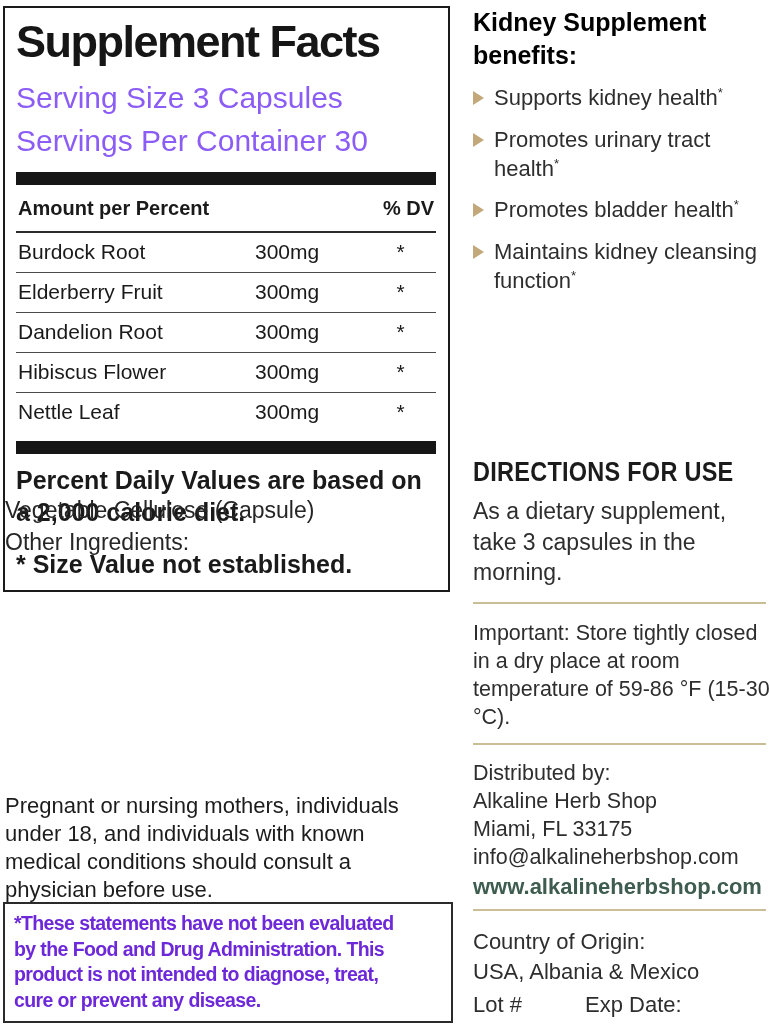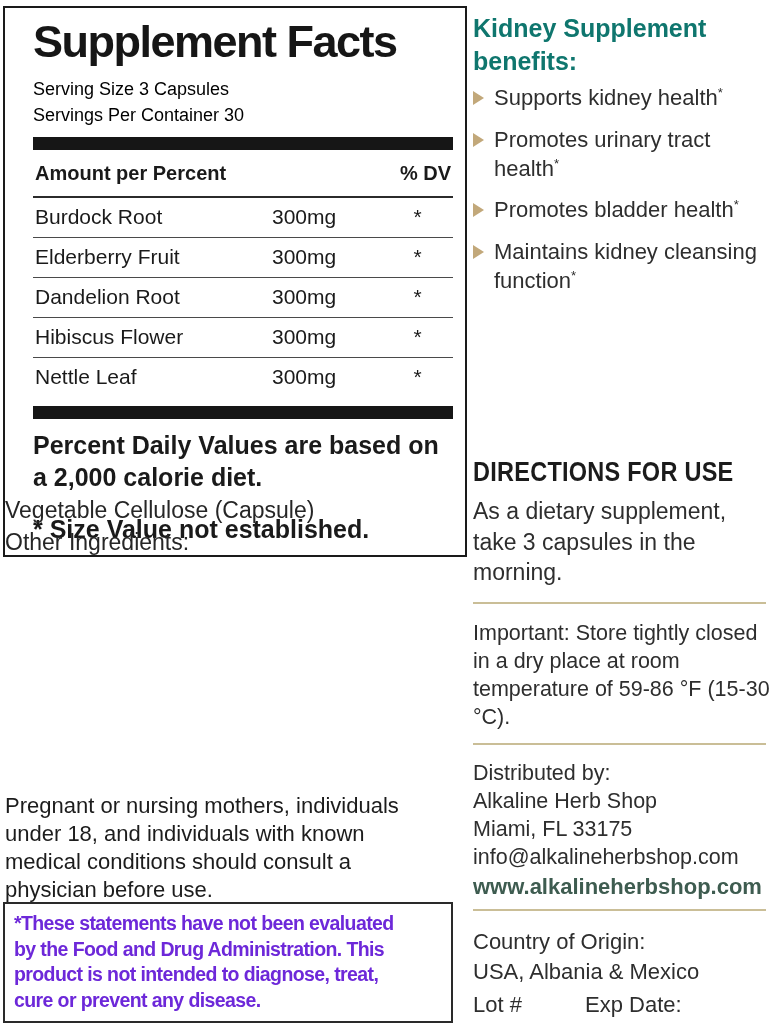--- a/index.html
+++ b/index.html
@@ -5,28 +5,28 @@
   html,body { margin:0; padding:0; }
   body {
     width:769px; height:1024px; position:relative; overflow:hidden;
     background:#ffffff; color:#1a1a1a;
     font-family:"Liberation Sans", sans-serif;
   }
 
   
   .sf-box {
     position:absolute; left:3px; top:6px; width:420px;
-    border:2px solid #1a1a1a; padding:8px 12px 10px 28px;
+    border:2px solid #1a1a1a; padding:8px 12px 10px 11px;
     background:#fff;
   }
   .sf-title {
     font-size:45px; font-weight:bold; letter-spacing:-1.5px;
     line-height:1.08; margin:2px 0 9px 0; color:#161616;
   }
-  .sf-serving { font-size:18px; line-height:1.45; color:#000000; }
+  .sf-serving { font-size:30px; line-height:1.45; color:#8b5cf6; }
   .thick-bar { height:13px; background:#161616; margin-top:9px; }
   .sf-header {
     display:flex; justify-content:space-between; align-items:baseline;
     font-weight:bold; font-size:20px; padding:12px 2px 11px 2px;
   }
   .sf-rows { border-top:2px solid #2b2b2b; }
   .sf-row {
     display:grid; grid-template-columns:237px 112px auto;
     font-size:21px; padding:7px 2px 8px 2px; border-bottom:1px solid #4a4a4a;
     align-items:baseline;
@@ -48,22 +48,22 @@
 
   .fda-box {
     position:absolute; left:3px; top:902px; width:429px;
     border:2px solid #2a2a2a; padding:7px 8px 7px 9px;
     font-weight:bold; font-size:19.5px; letter-spacing:-0.6px;
     line-height:1.32; color:#6d28d9;
   }
 
   
   .benefits-heading {
-    position:absolute; left:473px; top:12px; width:290px;
-    font-size:25px; font-weight:bold; line-height:1.32; color:#0f766e;
+    position:absolute; left:473px; top:6px; width:290px;
+    font-size:25px; font-weight:bold; line-height:1.32; color:#000000;
   }
   .benefits-list { position:absolute; left:473px; top:84px; width:296px; }
   .bullet { display:flex; margin-bottom:13px; font-size:22px; line-height:1.3; color:#2e2e2e; }
   .tri {
     flex:0 0 auto; width:0; height:0; margin:7px 10px 0 0;
     border-left:11px solid #c2a87a;
     border-top:7px solid transparent; border-bottom:7px solid transparent;
   }
   .sup { font-size:60%; vertical-align:super; }
 

